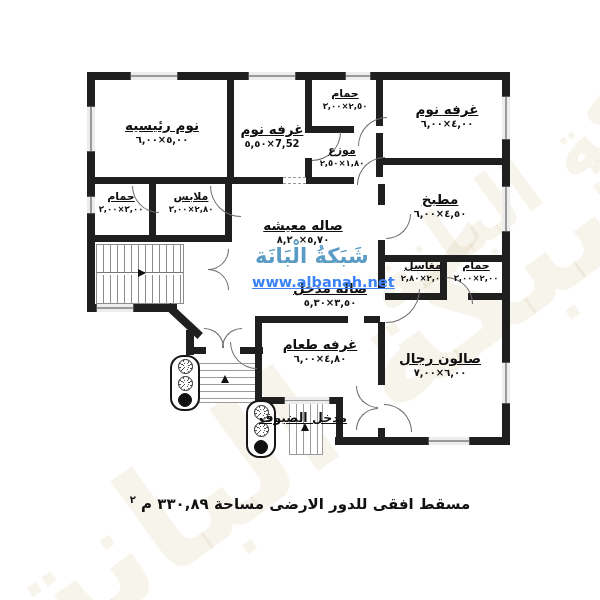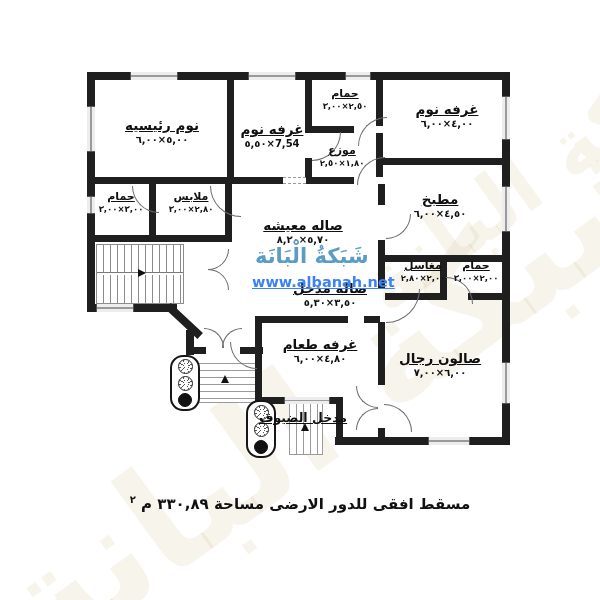--- a/index.html
+++ b/index.html
@@ -144,21 +144,21 @@
     <div class="flower"></div>
     <div class="flower-solid"></div>
   </div>
 
   <div class="room-label" style="left:117px;top:117px;width:90px;">
     <div class="room-name">نوم رئيسيه</div>
     <div class="room-dims">٥,٠٠×٦,٠٠</div>
   </div>
   <div class="room-label" style="left:227px;top:121px;width:90px;">
     <div class="room-name">غرفه نوم</div>
-    <div class="room-dims">7,54×٥,٥٠</div>
+    <div class="room-dims">7,52×٥,٥٠</div>
   </div>
   <div class="room-label sm" style="left:311px;top:87px;width:68px;">
     <div class="room-name">حمام</div>
     <div class="room-dims">٢,٥٠×٣,٠٠</div>
   </div>
   <div class="room-label" style="left:402px;top:101px;width:90px;">
     <div class="room-name">غرفه نوم</div>
     <div class="room-dims">٤,٠٠×٦,٠٠</div>
   </div>
   <div class="room-label sm" style="left:308px;top:144px;width:68px;">

